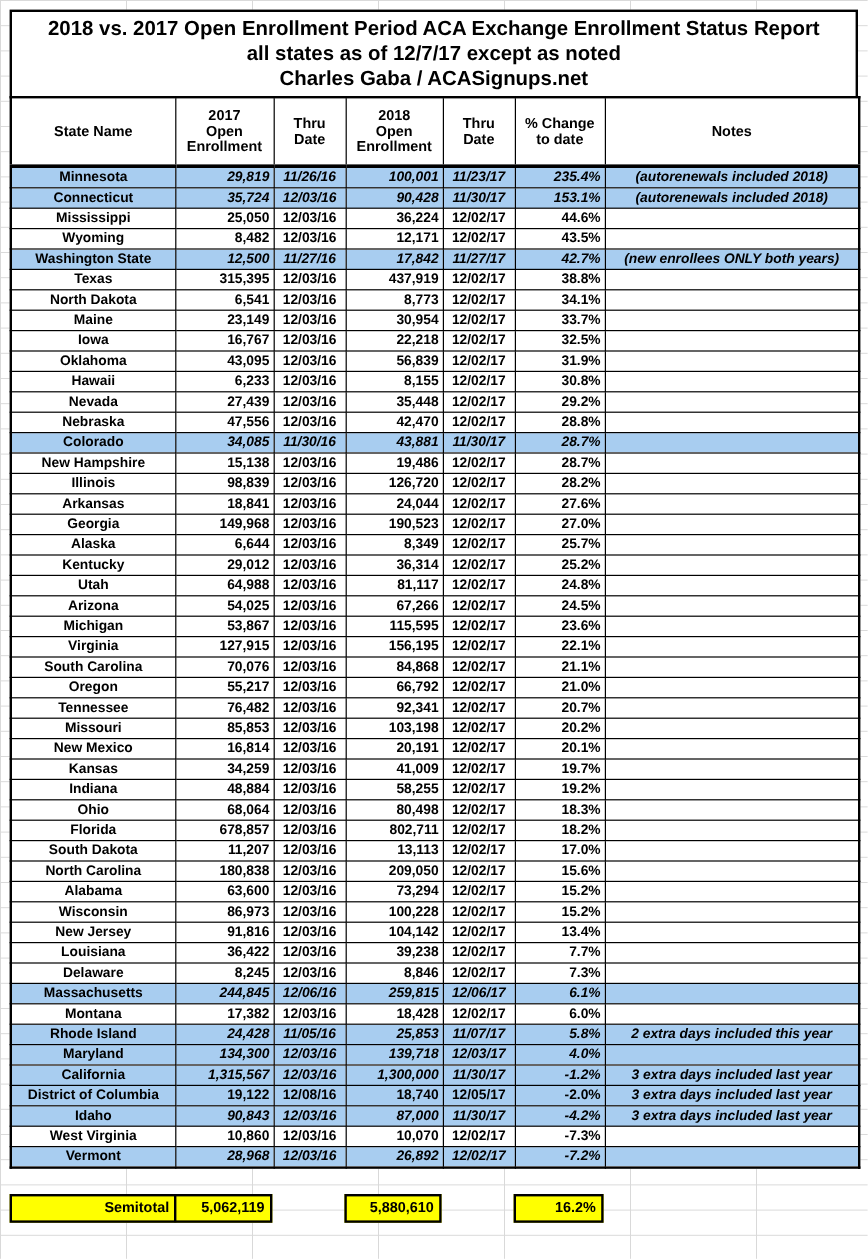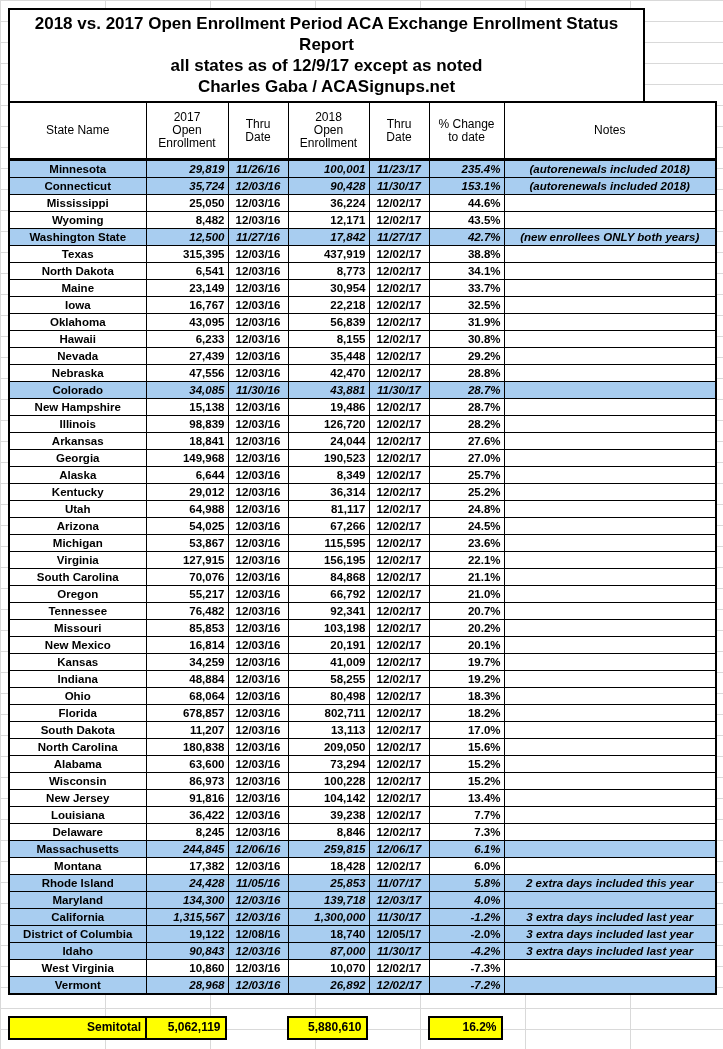--- a/index.html
+++ b/index.html
@@ -9,34 +9,34 @@
     color:var(--txt, #000);
     background-color:var(--bg, #fff);
     background-image:
       linear-gradient(var(--grid, #d9d9d9) 1px, transparent 1px),
       linear-gradient(90deg, var(--grid, #d9d9d9) 1px, transparent 1px);
     background-size:105px 21px;
   }
   .sheet { position:absolute; left:8px; top:8px; width:707px; }
 
   .title-block {
-    box-sizing:border-box; width:637px; background:#fff;
+    box-sizing:border-box; width:707px; background:#fff;
     border:2px solid var(--bd, #000);
     text-align:center; font-weight:bold; padding:3px 0 4px 0;
   }
   .title-block div { font-size:17px; line-height:21px; }
 
   table.enroll {
     border-collapse:collapse; table-layout:fixed; width:707px;
     margin-top:-2px; border:2px solid var(--bd, #000);
     background:#fff;
   }
   table.enroll th {
     border:1px solid var(--bd, #000); border-bottom:3px solid var(--bd, #000);
-    font-size:12px; font-weight:normal; text-align:center; vertical-align:middle;
+    font-size:12px; font-weight:bold; text-align:center; vertical-align:middle;
     white-space:pre-line; line-height:13px; height:55px; padding:0 1px;
     background:#fff;
   }
   table.enroll td {
     border:1px solid var(--bd, #000);
     height:16px; font-size:11.5px; font-weight:bold; line-height:16px;
     padding:0 3px; overflow:hidden; white-space:nowrap; background:#fff;
   }
   td.state { text-align:center; }
   td.num   { text-align:right; }
@@ -61,21 +61,21 @@
   .sp-2     { width:60px; }
   .st-chg   { width:75px; }
 </style>
 </head>
 <body>
 
 <div class="sheet">
 
   <div class="title-block">
     <div>2018 vs. 2017 Open Enrollment Period ACA Exchange Enrollment Status Report</div>
-    <div>all states as of 12/9/17 except as noted</div>
+    <div>all states as of 12/7/17 except as noted</div>
     <div>Charles Gaba / ACASignups.net</div>
   </div>
 
   <table class="enroll">
     <colgroup>
       <col style="width:137px">
         <col style="width:82px">
         <col style="width:60px">
       <col style="width:81px">
         <col style="width:60px">

